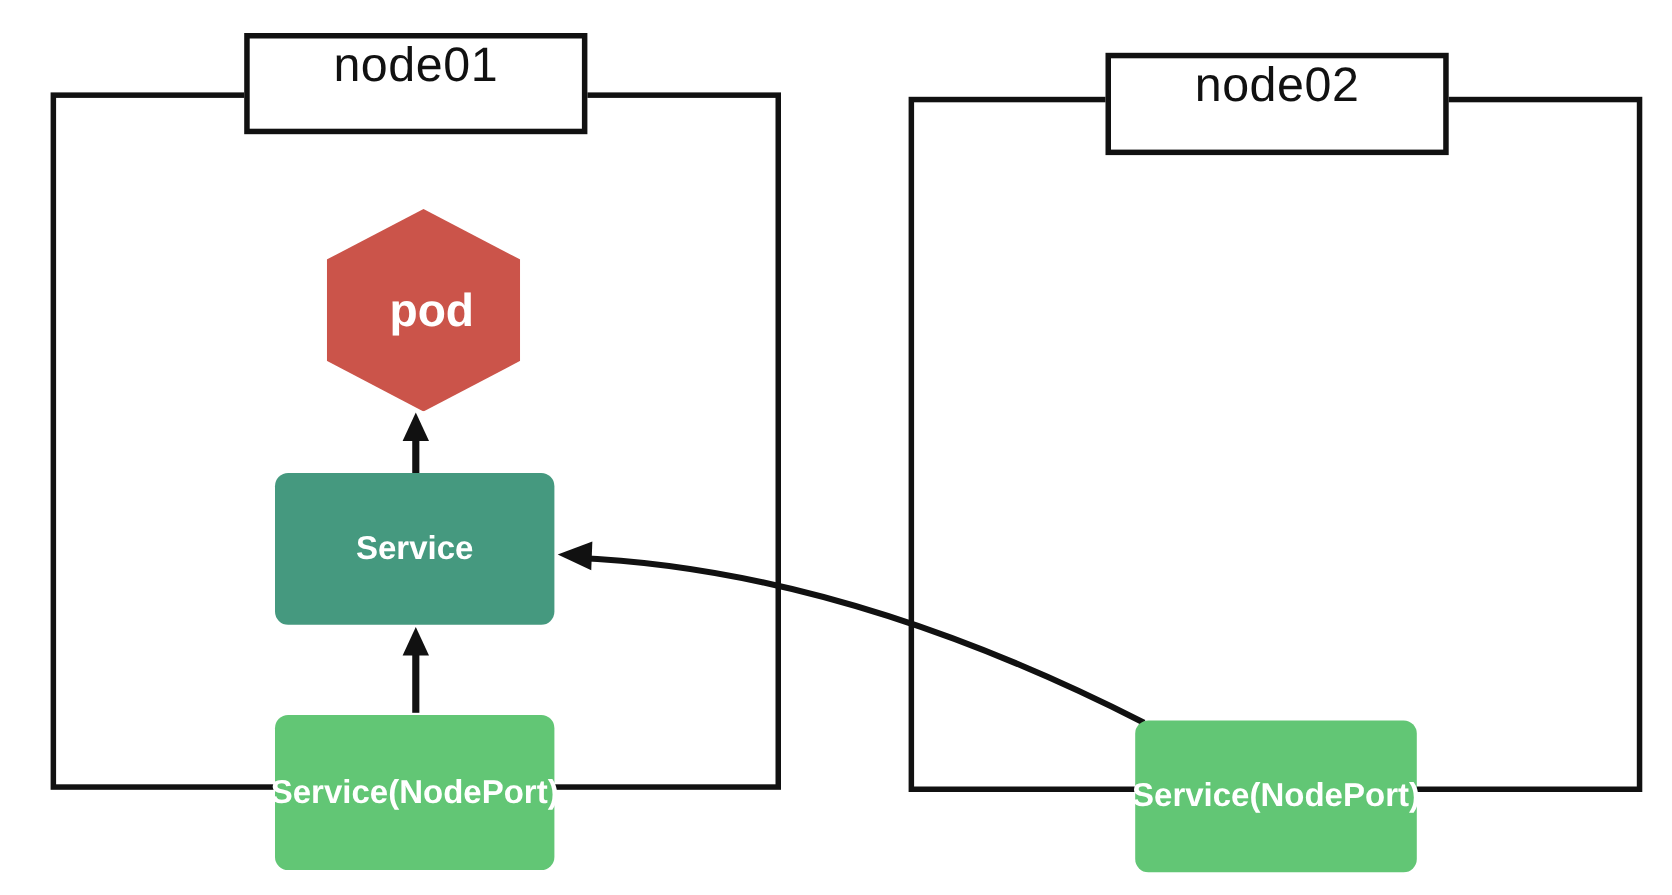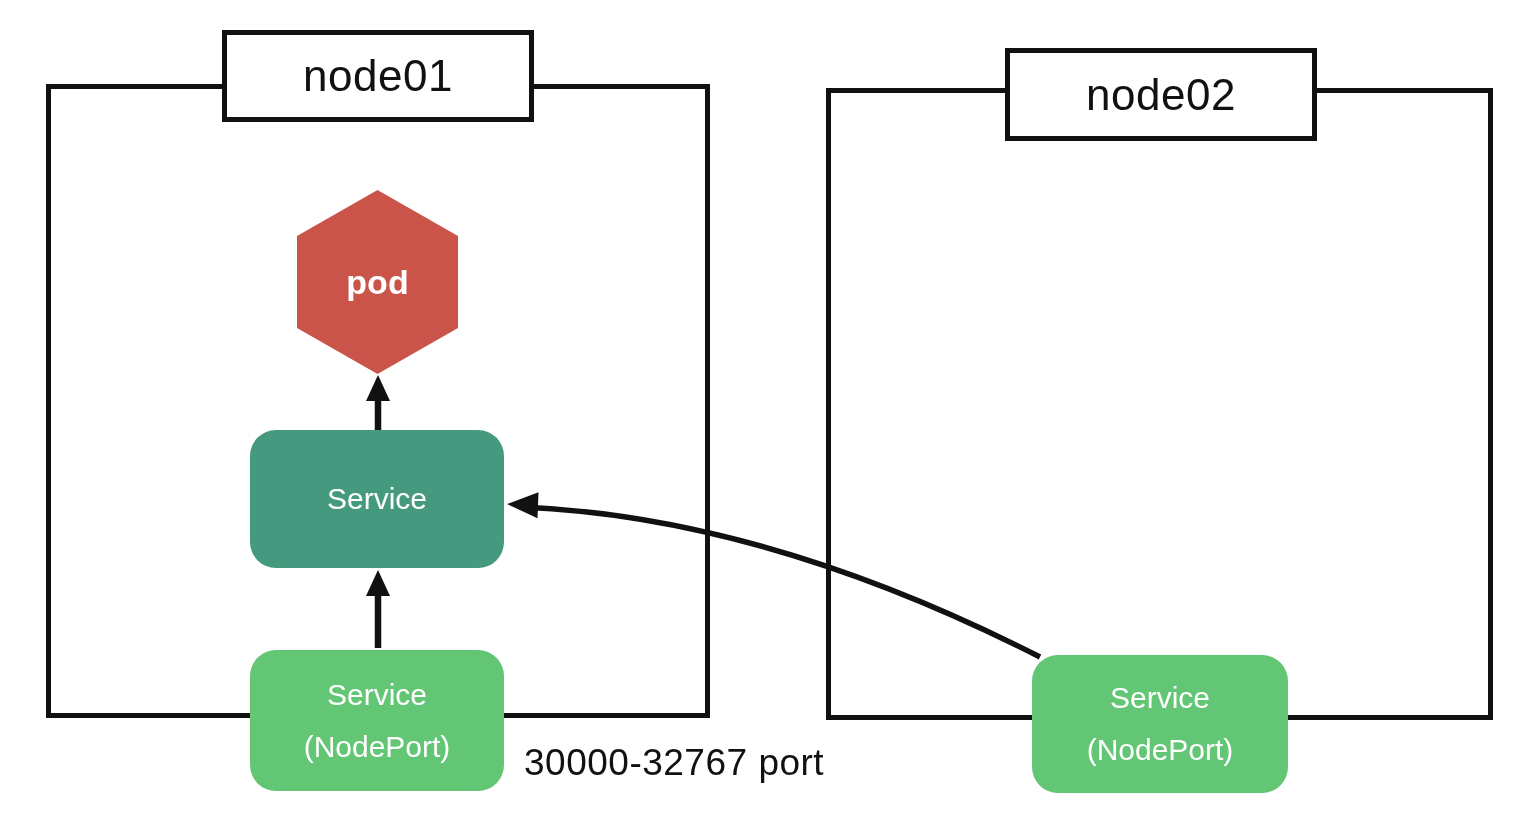--- a/index.html
+++ b/index.html
@@ -31,54 +31,54 @@
     width: 1520px;
     height: 814px;
   }
 
   .title-box {
     position: absolute;
     border: 5px solid #111111;
     box-sizing: border-box;
     background: #ffffff;
     display: flex;
-    align-items: center;
     justify-content: center;
     font-size: 44px;
     font-weight: 500;
     letter-spacing: 0.5px;
   }
   .node01-title { left: 222px; top: 30px; width: 312px; height: 92px; }
   .node02-title { left: 1005px; top: 48px; width: 312px; height: 93px; }
 
   .hexagon {
     position: absolute;
     left: 297px; top: 190px;
     width: 161px; height: 184px;
     background: #cb544a;
     clip-path: polygon(50% 0%, 100% 25%, 100% 75%, 50% 100%, 0% 75%, 0% 25%);
     display: flex;
     align-items: center;
     justify-content: center;
     color: #ffffff;
     font-weight: bold;
-    font-size: 34px;
+    font-size: 42px;
+    padding-left: 15px;
   }
 
   .service {
     position: absolute;
     width: 254px;
     height: 138px;
-    border-radius: 26px;
+    border-radius: 12px;
     color: #ffffff;
-    font-weight: normal;
+    font-weight: bold;
     font-size: 30px;
     line-height: 1.72;
     display: flex;
-    flex-direction: column;
+    flex-direction: row;
     align-items: center;
     justify-content: center;
     text-align: center;
   }
   .service-clusterip { left: 250px; top: 430px; background: #45997f; }
   .service-nodeport-left { left: 250px; top: 650px; height: 141px; background: #62c675; }
   .service-nodeport-right { left: 1032px; top: 655px; width: 256px; background: #62c675; }
 
   .port-label {
     position: absolute;
@@ -129,15 +129,14 @@
     <span>(NodePort)</span>
   </div>
 
   <div class="title-box node01-title">
     <span>node01</span>
   </div>
   <div class="title-box node02-title">
     <span>node02</span>
   </div>
 
-  <div class="port-label">30000-32767 port</div>
 
 </div>
 
 </body></html>

